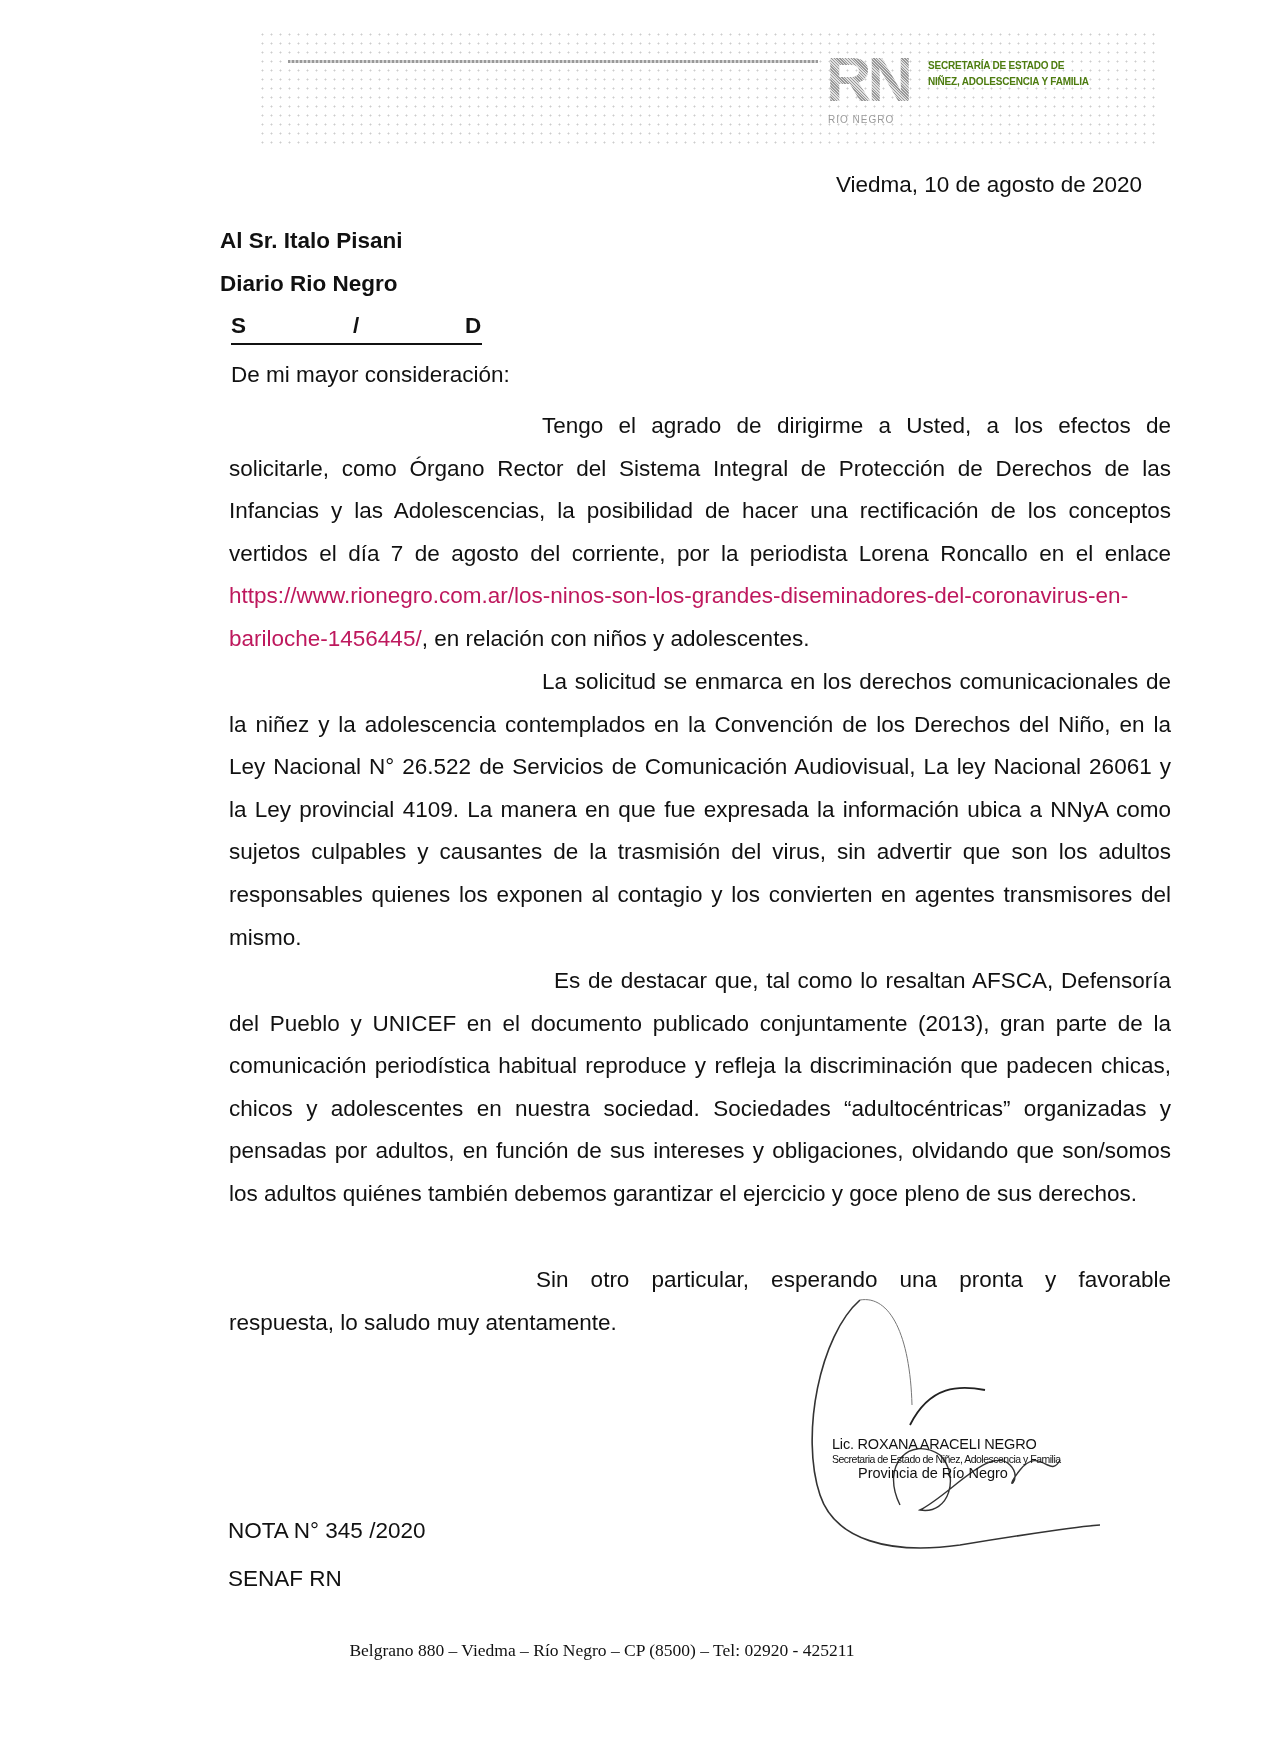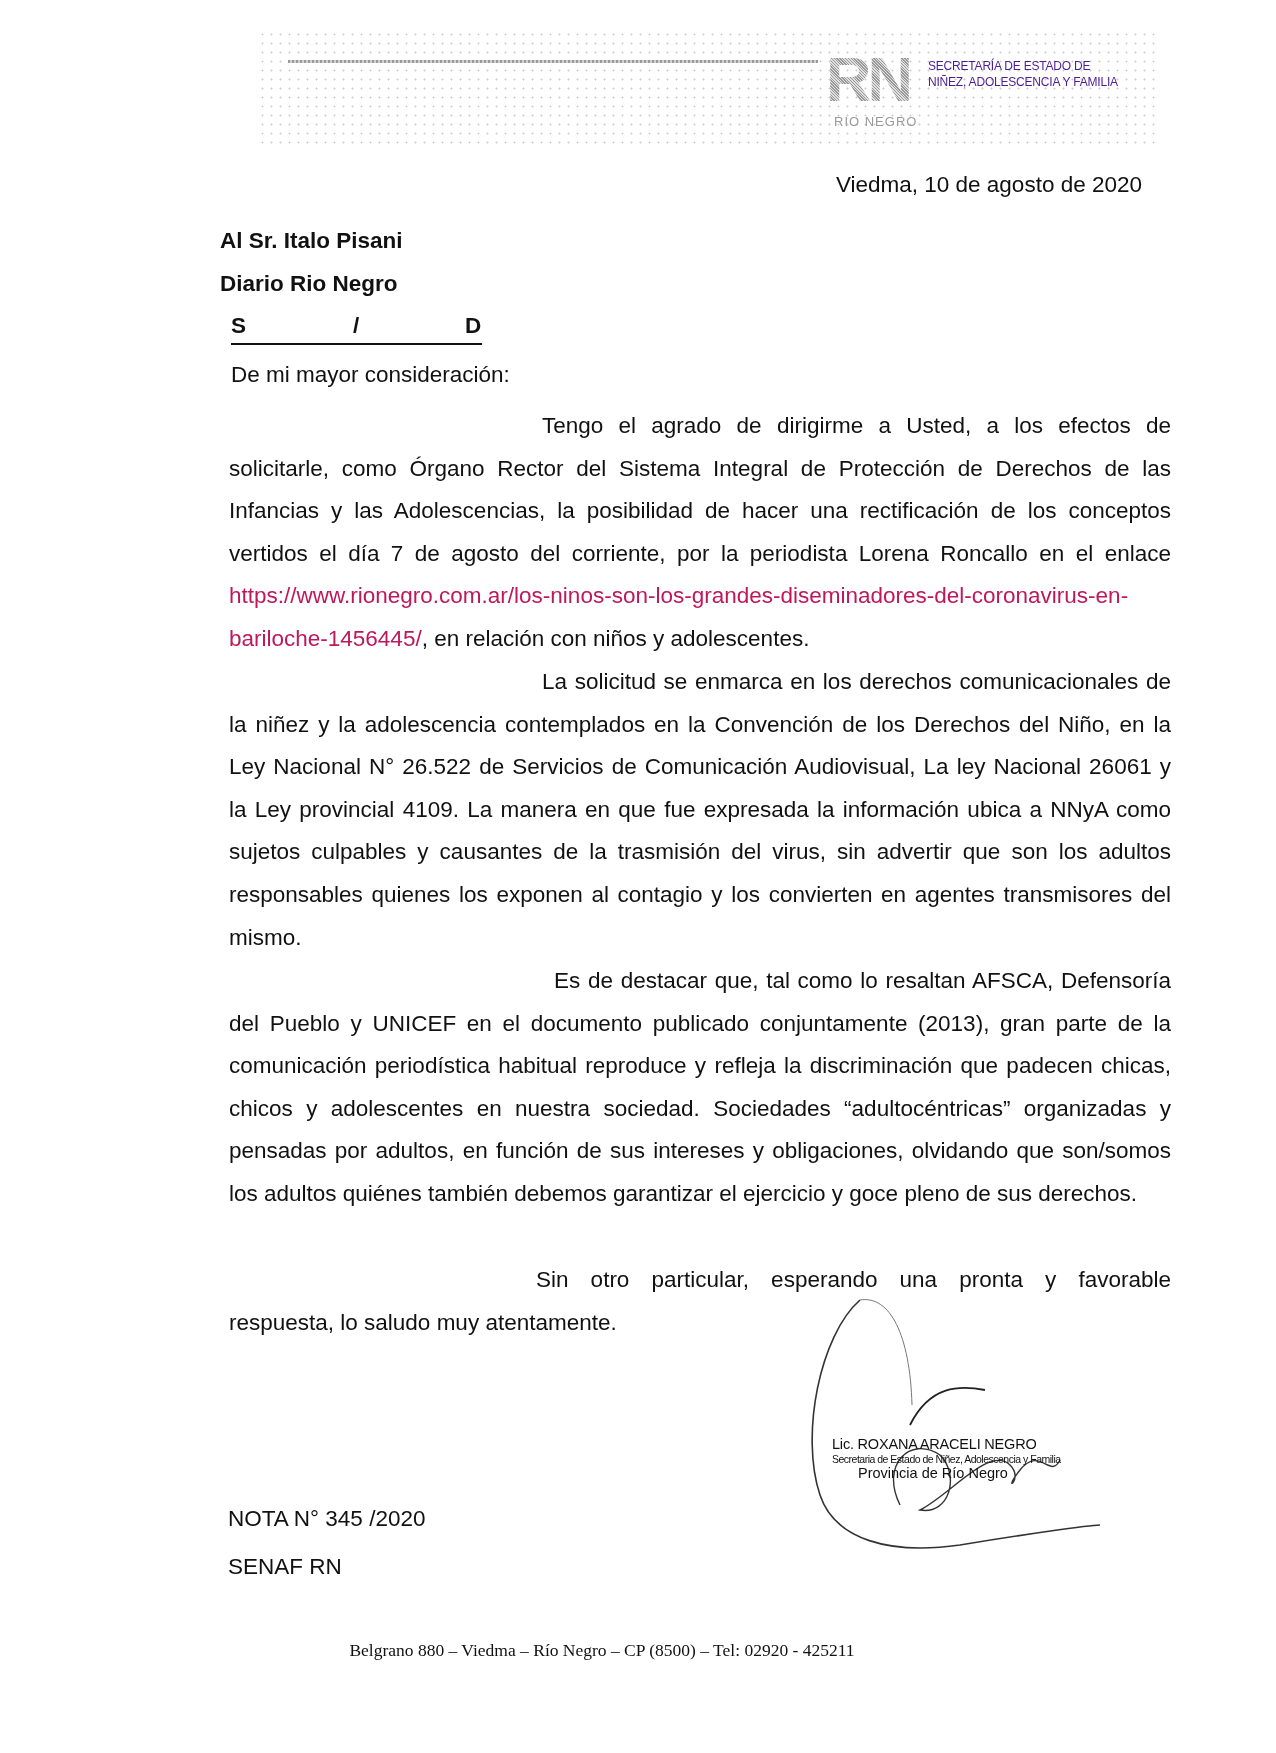--- a/index.html
+++ b/index.html
@@ -5,40 +5,40 @@
   html, body { margin: 0; padding: 0; background: #ffffff; }
   body { width: 1276px; height: 1753px; position: relative; overflow: hidden; font-family: "Liberation Sans", sans-serif; color: #111; }
   .header-band { position: absolute; left: 258px; top: 30px; width: 900px; height: 118px;
     background-image: radial-gradient(circle, #bfbfbf 0.8px, transparent 1.2px);
     background-size: 9px 9px; opacity: 0.8; }
   .header-rule { position: absolute; left: 288px; top: 60px; width: 530px; height: 3px;
     background: repeating-linear-gradient(90deg, #9a9a9a 0 2px, #d0d0d0 2px 4px); }
   .logo { position: absolute; left: 826px; top: 42px; width: 96px; height: 88px; }
   .logo-rn { position: absolute; left: 0; top: 0; font-family: "Liberation Sans", sans-serif; font-weight: bold; font-size: 63px; line-height: 74px; letter-spacing: -4px; color: #cfcfcf;
     background-image: repeating-linear-gradient(45deg, #999 0 1px, #e0e0e0 1px 2px); -webkit-background-clip: text; background-clip: text; -webkit-text-fill-color: transparent; }
-  .logo-sub { position: absolute; left: 8px; top: 72px; font-size: 13px; letter-spacing: 1px; color: #9a9a9a; }
-  .secretaria { position: absolute; left: 928px; top: 58px; font-size: 12px; font-weight: normal; line-height: 16px; color: #4c1d95; letter-spacing: -0.2px; }
+  .logo-sub { position: absolute; left: 2px; top: 72px; font-size: 10px; letter-spacing: 1px; color: #9a9a9a; }
+  .secretaria { position: absolute; left: 928px; top: 58px; font-size: 10px; font-weight: bold; line-height: 16px; color: #4d7c0f; letter-spacing: -0.2px; }
 
   .date { position: absolute; right: 134px; top: 172px; font-size: 22.5px; text-align: right; }
   .addr { position: absolute; left: 220px; font-size: 22.5px; font-weight: bold; }
   .sd { position: absolute; left: 231px; top: 313px; width: 251px; height: 30px; font-size: 22.5px; font-weight: bold; border-bottom: 2px solid #111; }
   .sd span { position: absolute; top: 0; }
   .salute { position: absolute; left: 231px; top: 362px; font-size: 22.5px; }
 
   .para { position: absolute; left: 229px; width: 942px; font-size: 22.5px; line-height: 42.6px; text-align: justify; }
   .para .first { display: inline-block; width: 313px; }
   .link { color: #be185d; }
 
   .sign-block { position: absolute; left: 832px; top: 1436px; }
   .sign-name { font-size: 14.5px; letter-spacing: -0.2px; }
   .sign-role { font-size: 10.5px; letter-spacing: -0.5px; margin-top: 1px; }
   .sign-prov { font-size: 14.5px; margin-left: 26px; margin-top: 0px; }
   .signature { position: absolute; left: 800px; top: 1295px; width: 320px; height: 300px; pointer-events: none; }
 
-  .nota { position: absolute; left: 228px; font-size: 22.5px; }
+  .nota { position: absolute; left: 228px; font-size: 22.5px; margin-top: 12px; }
   .footer { position: absolute; left: 0; width: 1204px; top: 1640px; text-align: center; font-family: "Liberation Serif", serif; font-size: 17.5px; }
 </style>
 </head>
 <body>
 
 <div class="header-band"></div>
 <div class="header-rule"></div>
 <div class="logo">
   <div class="logo-rn">RN</div>
   <div class="logo-sub">RIO NEGRO</div>

